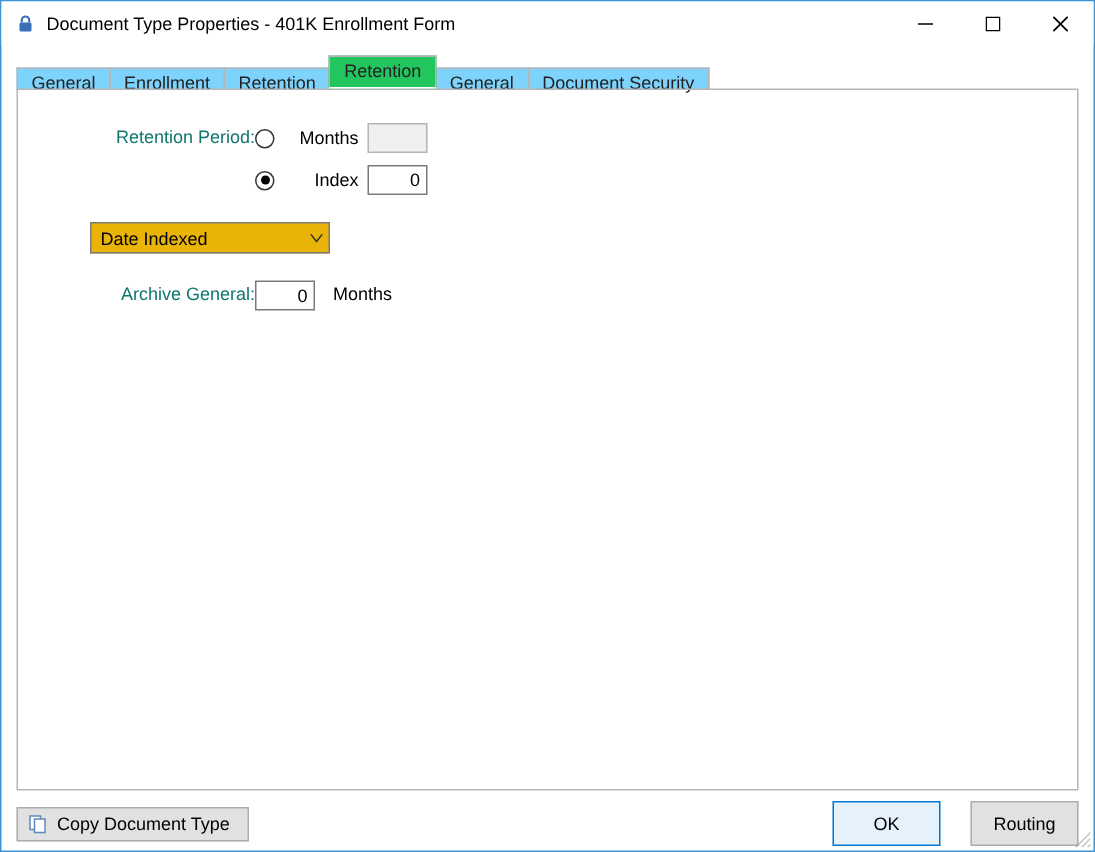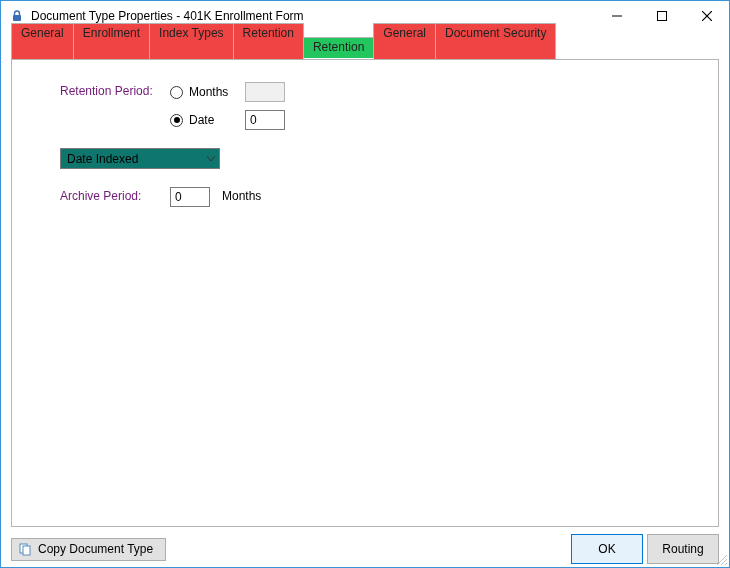--- a/index.html
+++ b/index.html
@@ -8,21 +8,21 @@
     font-family: "Segoe UI", Tahoma, sans-serif;
     font-size: 12px;
     background: #fff;
     color: #000;
   }
   .window {
     width: 730px; height: 568px;
     border: 1px solid #3a93d6;
     position: relative;
     background: #fff;
-    display: flex; flex-direction: column;
+    display: flex; flex-direction: column; text-align: right;
   }
   
   .titlebar {
     height: 30px;
     display: flex; align-items: center;
     padding: 0 0 0 8px;
     background: #fff;
   }
   .titlebar .appicon {
     width: 16px; height: 16px; margin-right: 6px;
@@ -52,26 +52,26 @@
     display: flex;
     align-items: flex-end;
     position: relative;
     height: 22px;
   }
   .tab {
     border: 1px solid #b5b5b5;
     border-bottom: none;
     padding: 3px 9px 3px 9px;
     font-size: 12px;
-    background: #ef4444;
+    background: #7dd3fc;
     color: #222;
     margin-right: -1px;
     position: relative;
     top: 1px;
-    height: 37px;
+    height: 15px;
     line-height: 13px;
   }
   .tab.active {
     background: #22c55e;
     height: 22px;
     top: 0;
     z-index: 2;
     border-bottom: 1px solid #fff;
   }
   .tabpanel {
@@ -82,21 +82,21 @@
     z-index: 1;
   }
   
   .row {
     display: flex; align-items: flex-start;
     margin-bottom: 18px;
   }
   .row .label {
     width: 110px;
     padding-top: 2px;
-    color: #701a75;
+    color: #0f766e;
   }
   .radios { display: flex; flex-direction: column; gap: 8px; }
   .radioline { display: flex; align-items: center; gap: 6px; }
   .radio {
     width: 13px; height: 13px; border-radius: 50%;
     border: 1px solid #333; position: relative;
     background: #fff;
   }
   .radio.checked::after {
     content: ""; position: absolute;
@@ -116,31 +116,31 @@
     background: #f0f0f0;
     color: #7a7a7a;
     border-color: #b5b5b5;
   }
   .combo {
     width: 160px; height: 21px;
     border: 1px solid #7a7a7a;
     display: flex; align-items: center;
     padding: 0 4px 0 6px;
     justify-content: space-between;
-    background: #0f766e;
+    background: #eab308;
   }
   .combo .arrow { font-size: 9px; color: #444; }
   .postlabel { margin-left: 12px; padding-top: 2px; }
   
   .bottombar {
     height: 34px;
     border-top: 0;
     display: flex; align-items: center;
     padding: 4px 10px 6px 10px;
-    gap: 4px;
+    gap: 20px;
   }
   .copybtn {
     height: 23px;
     border: 1px solid #adadad;
     background: #e1e1e1;
     padding: 0 12px 0 6px;
     display: flex; align-items: center; gap: 6px;
     font-size: 12px;
   }
   .copybtn .cicon {
@@ -196,58 +196,57 @@
         <line x1="10" y1="0" x2="0" y2="10" stroke="#000" stroke-width="1.2"></line>
       </svg>
     </div>
   </div>
 
   <div class="client">
 
     <div class="tabstrip">
       <div class="tab">General</div>
       <div class="tab">Enrollment</div>
-      <div class="tab">Index Types</div>
       <div class="tab">Retention</div>
       <div class="tab active">Retention</div>
       <div class="tab">General</div>
       <div class="tab">Document Security</div>
     </div>
 
     <div class="tabpanel">
 
       <div class="row">
         <div class="label">Retention Period:</div>
         <div class="radios">
           <div class="radioline">
             <span class="radio"></span>
             <span class="radiolabel">Months</span>
             <span class="numbox disabled"></span>
           </div>
           <div class="radioline">
             <span class="radio checked"></span>
-            <span class="radiolabel">Date</span>
+            <span class="radiolabel">Index</span>
             <span class="numbox">0</span>
           </div>
         </div>
       </div>
 
       <div class="row">
         <div class="combo">
           <span>Date Indexed</span>
           <span class="arrow">
             <svg width="8" height="6" viewBox="0 0 8 6">
                 <path d="M0 0 L4 5 L8 0" fill="none" stroke="#333" stroke-width="1"></path>
               </svg>
           </span>
         </div>
       </div>
 
       <div class="row">
-        <div class="label">Archive Period:</div>
+        <div class="label">Archive General:</div>
         <span class="numbox">0</span>
         <span class="postlabel">Months</span>
       </div>
 
     </div>
 
   </div>
 
   <div class="bottombar">
     <div class="copybtn">

